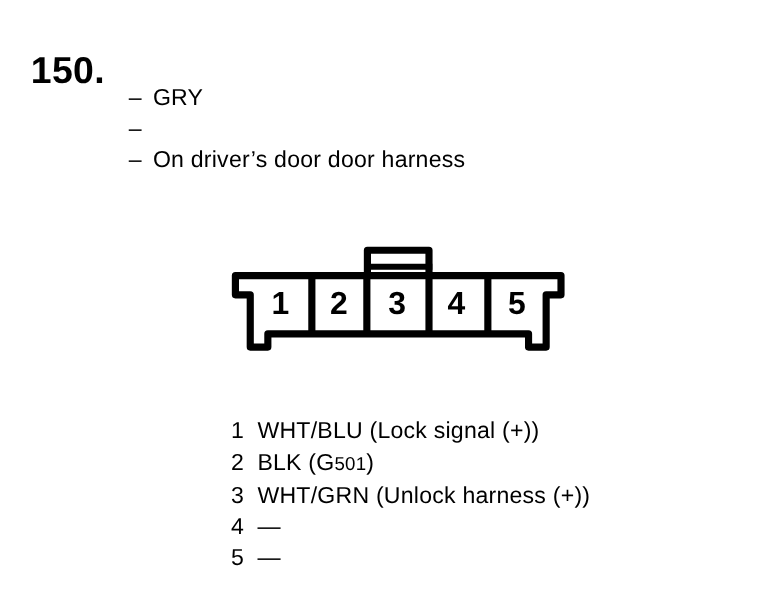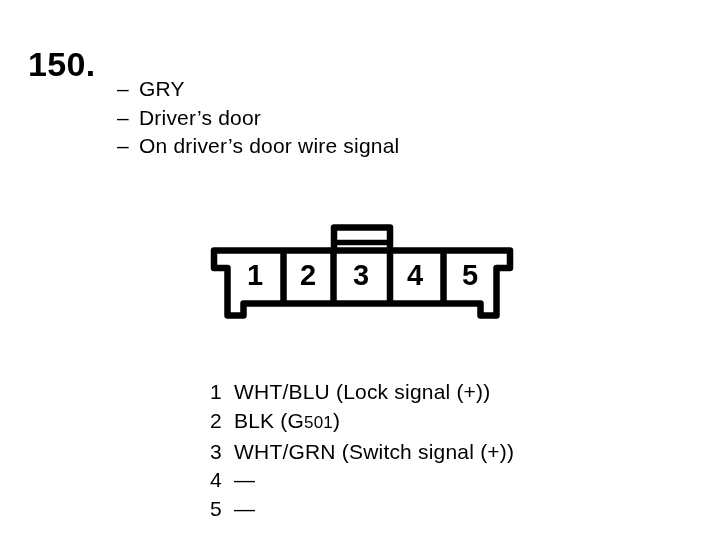--- a/index.html
+++ b/index.html
@@ -96,25 +96,24 @@
     <span>150.</span>
   </div>
 
   <div class="bullets">
     <div class="bullet-line">
       <span class="bullet-dash">–</span>
       <span>GRY</span>
     </div>
     <div class="bullet-line">
       <span class="bullet-dash">–</span>
-      <span>Driver’s door</span>
     </div>
     <div class="bullet-line">
       <span class="bullet-dash">–</span>
-      <span>On driver’s door wire signal</span>
+      <span>On driver’s door door harness</span>
     </div>
   </div>
 
   <svg class="connector-svg" width="318" height="114" viewBox="203 218 318 114" aria-hidden="true">
 
     <path d="M334 256 V227.5 H390 V256" fill="#ffffff" stroke="#000000" stroke-width="6.5" stroke-linejoin="round"></path>
     <line x1="331" y1="242.5" x2="393" y2="242.5" stroke="#000000" stroke-width="5.5"></line>
 
     <path d="M214 250.5 H510 V268 H496.5 V315.5 H480.5 V303.5 H243.5 V315.5 H227.5 V268 H214 Z" fill="#ffffff" stroke="#000000" stroke-width="6.5" stroke-linejoin="round"></path>
 
@@ -138,21 +137,21 @@
     <div class="pin-row">
       <span class="pin-num">1</span>
       <span class="pin-label">WHT/BLU (Lock signal (+))</span>
     </div>
     <div class="pin-row">
       <span class="pin-num">2</span>
       <span class="pin-label"><span>BLK (G</span><span class="num-small">501</span><span>)</span></span>
     </div>
     <div class="pin-row">
       <span class="pin-num">3</span>
-      <span class="pin-label">WHT/GRN (Switch signal (+))</span>
+      <span class="pin-label">WHT/GRN (Unlock harness (+))</span>
     </div>
     <div class="pin-row">
       <span class="pin-num">4</span>
       <span class="pin-label">—</span>
     </div>
     <div class="pin-row">
       <span class="pin-num">5</span>
       <span class="pin-label">—</span>
     </div>
   </div>

